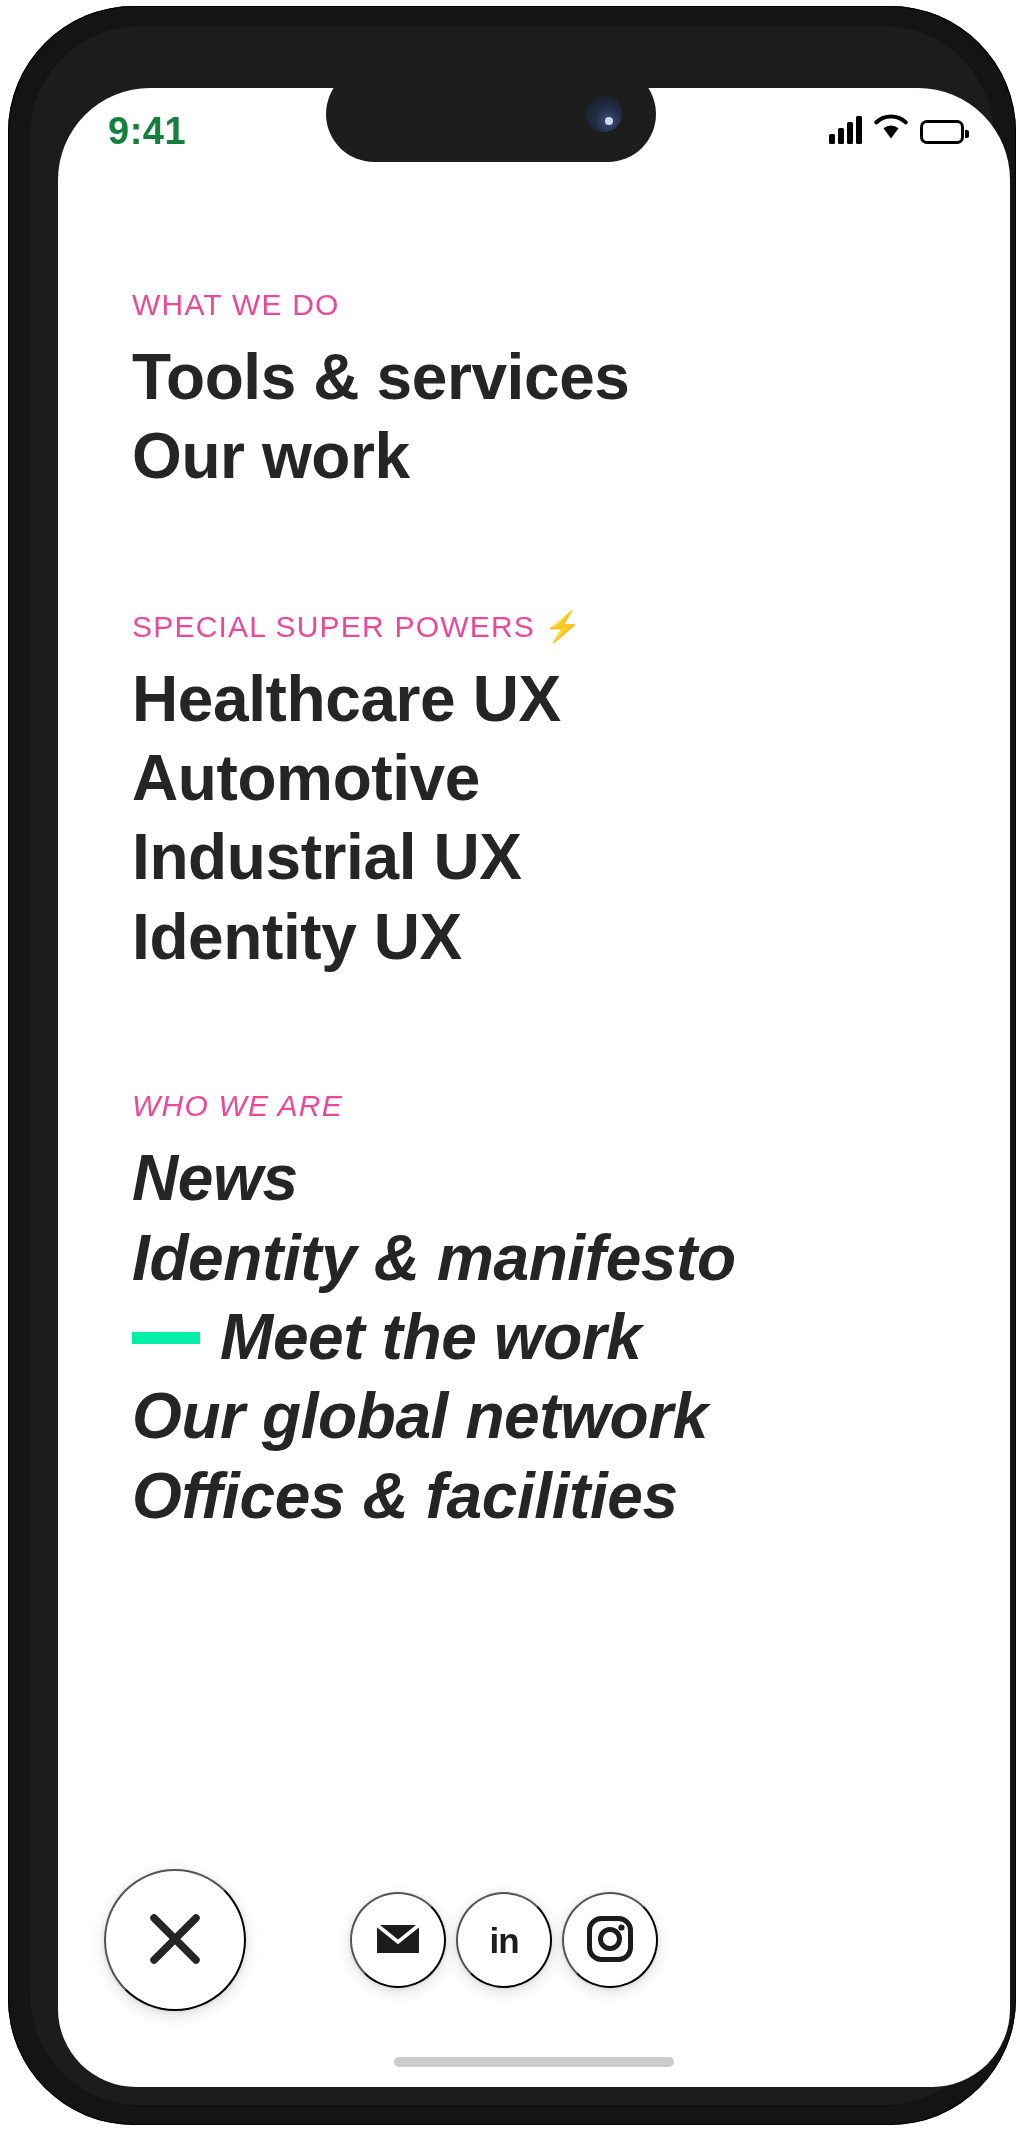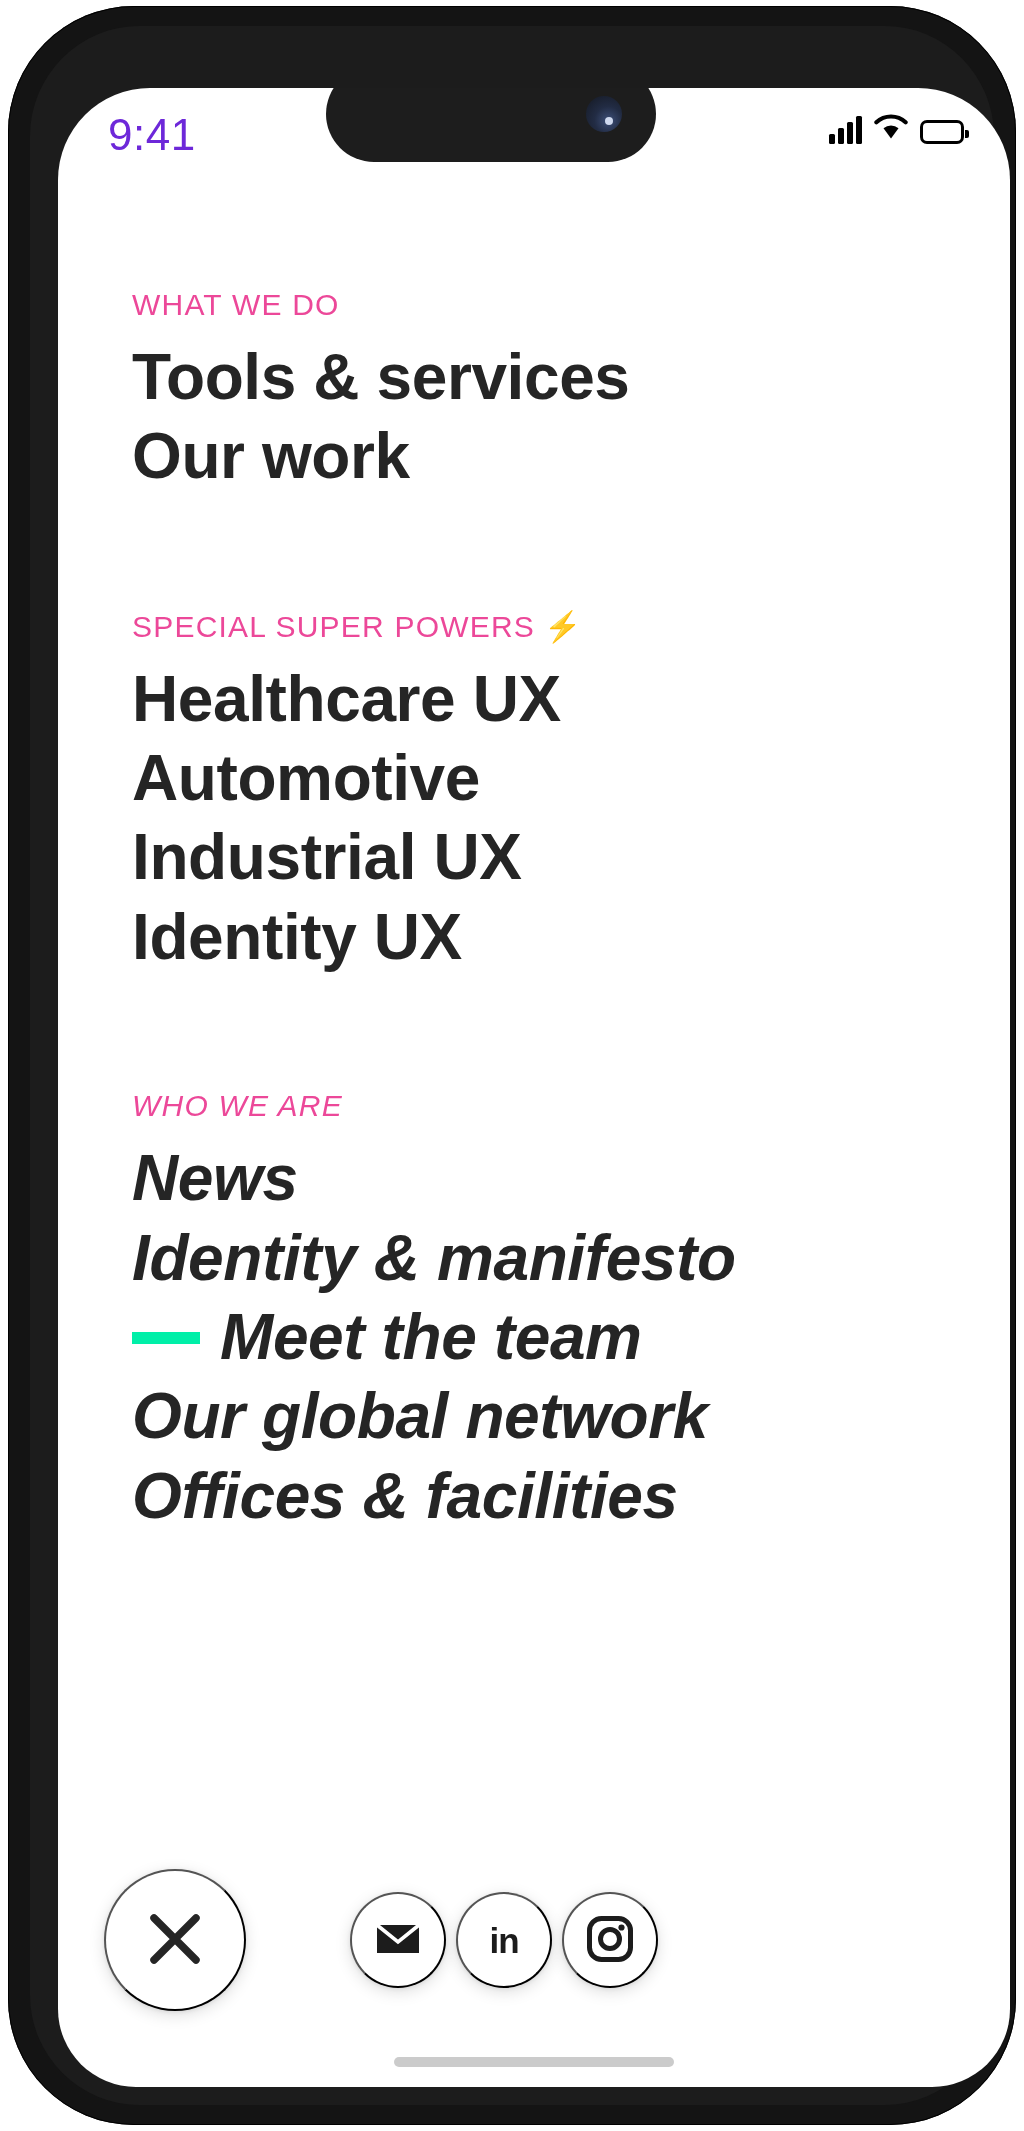--- a/index.html
+++ b/index.html
@@ -39,23 +39,23 @@
 
   
   #status-bar {
     position:absolute;
     left:0; top:0;
     width:952px; height:90px;
   }
   #status-time {
     position:absolute;
     left:50px; top:22px;
-    font-size:44px;
-    font-weight:400;
-    color:#6d28d9;
+    font-size:38px;
+    font-weight:700;
+    color:#15803d;
     letter-spacing:0.5px;
   }
   #dynamic-island {
     position:absolute;
     left:268px; top:-22px;
     width:330px; height:96px;
     background:#1d1d1d;
     border-radius:48px;
   }
   #island-camera {
@@ -258,21 +258,21 @@
           <a class="nav-item">
 
             <span>News</span>
           </a>
           <a class="nav-item">
 
             <span>Identity &amp; manifesto</span>
           </a>
           <a class="nav-item active">
             <span class="active-dash"></span>
-            <span>Meet the team</span>
+            <span>Meet the work</span>
           </a>
           <a class="nav-item">
 
             <span>Our global network</span>
           </a>
           <a class="nav-item">
 
             <span>Offices &amp; facilities</span>
           </a>
         </section>

